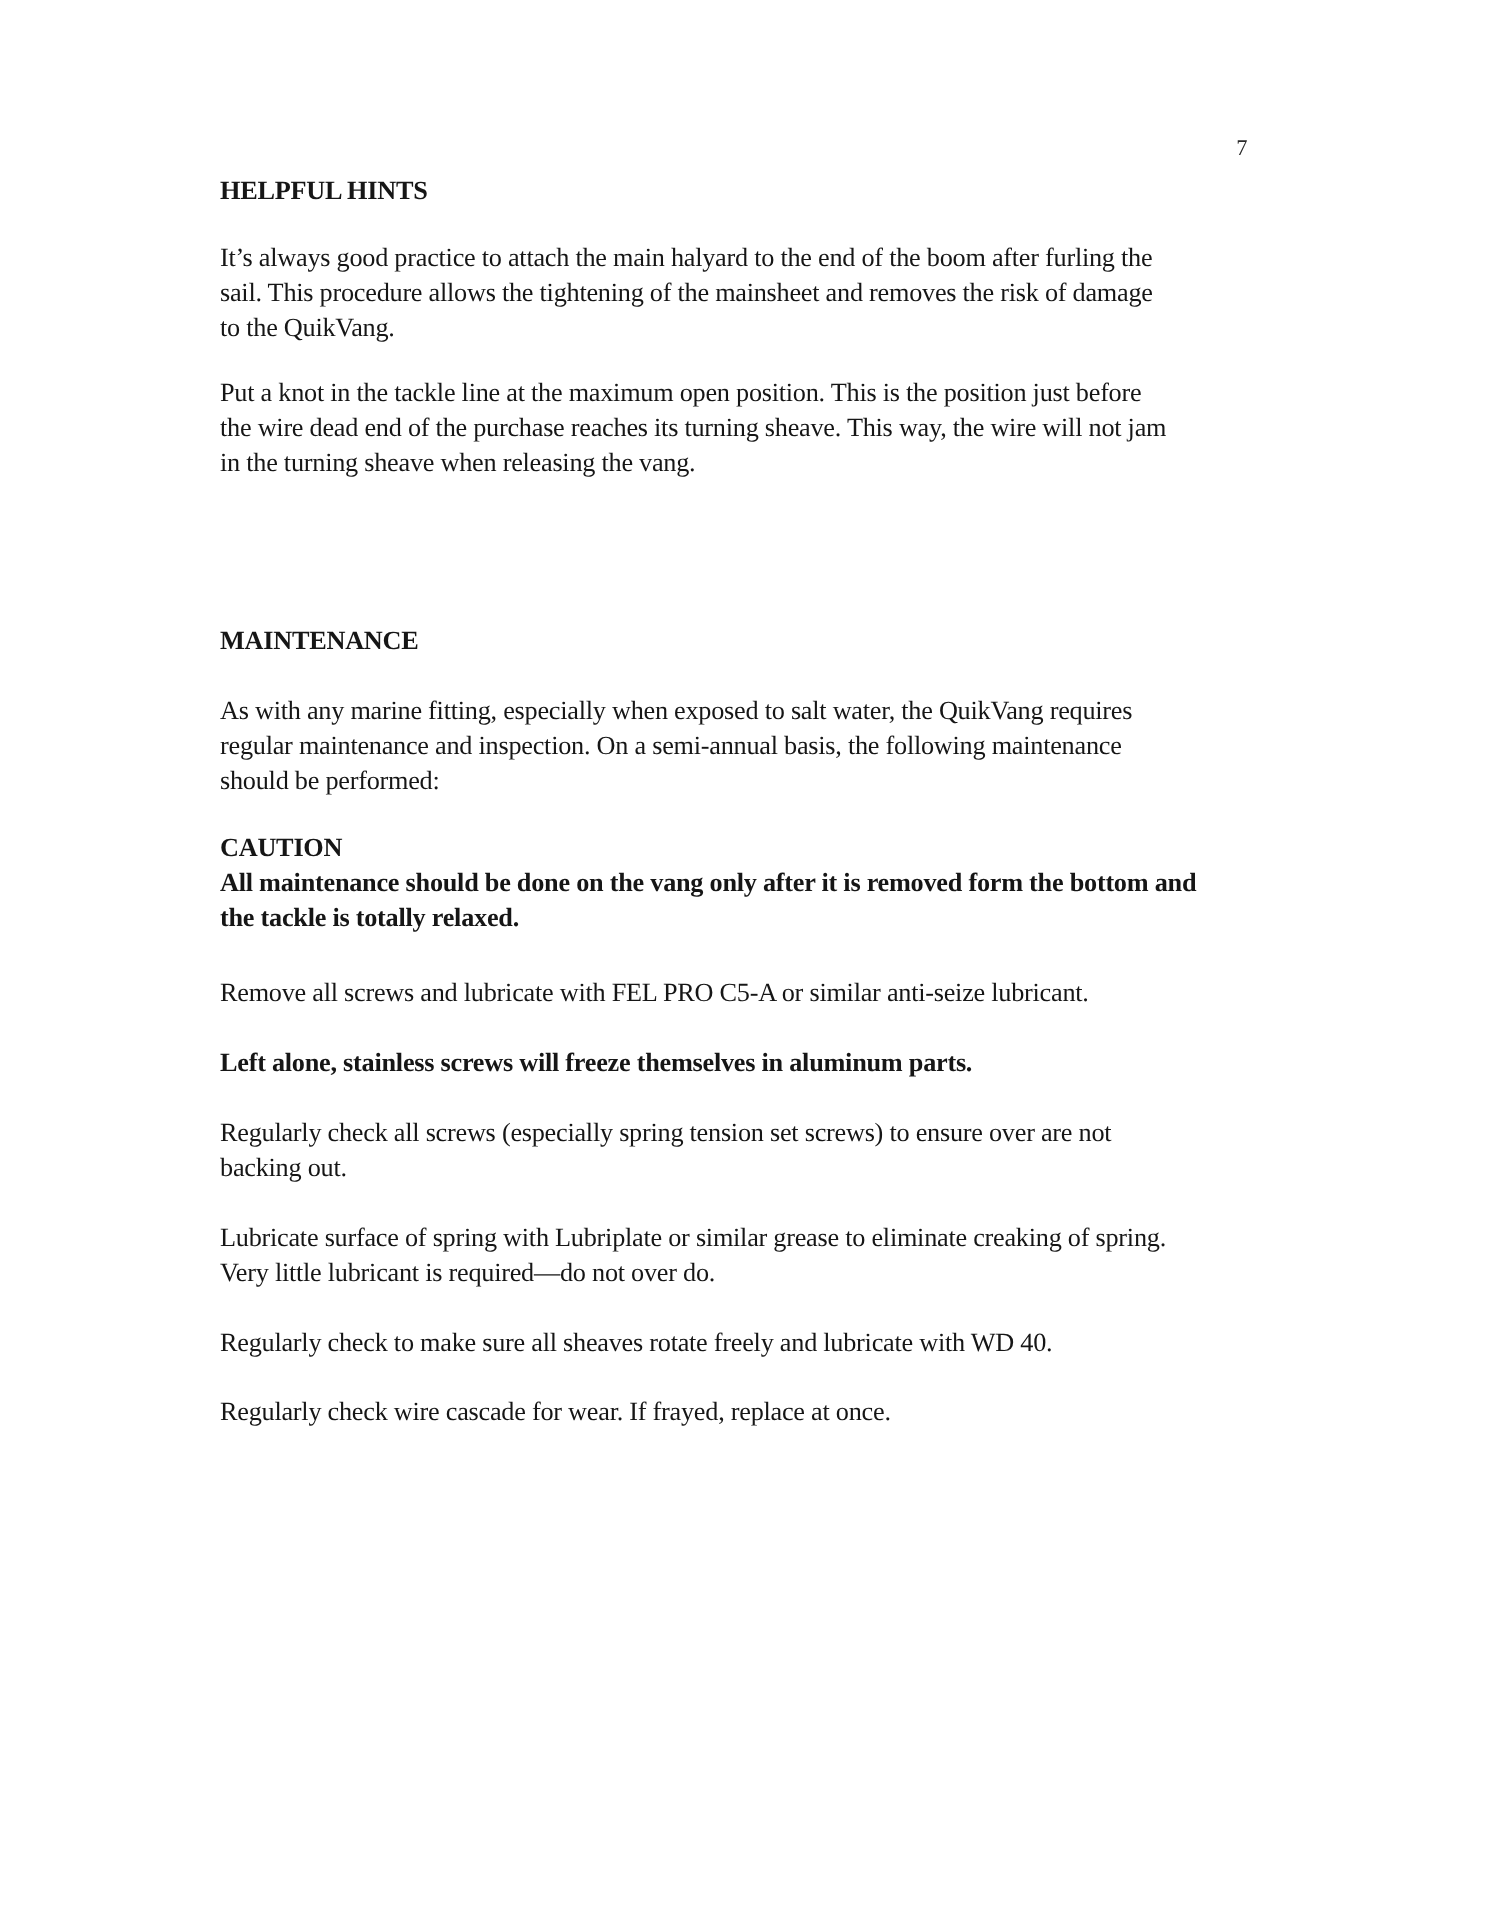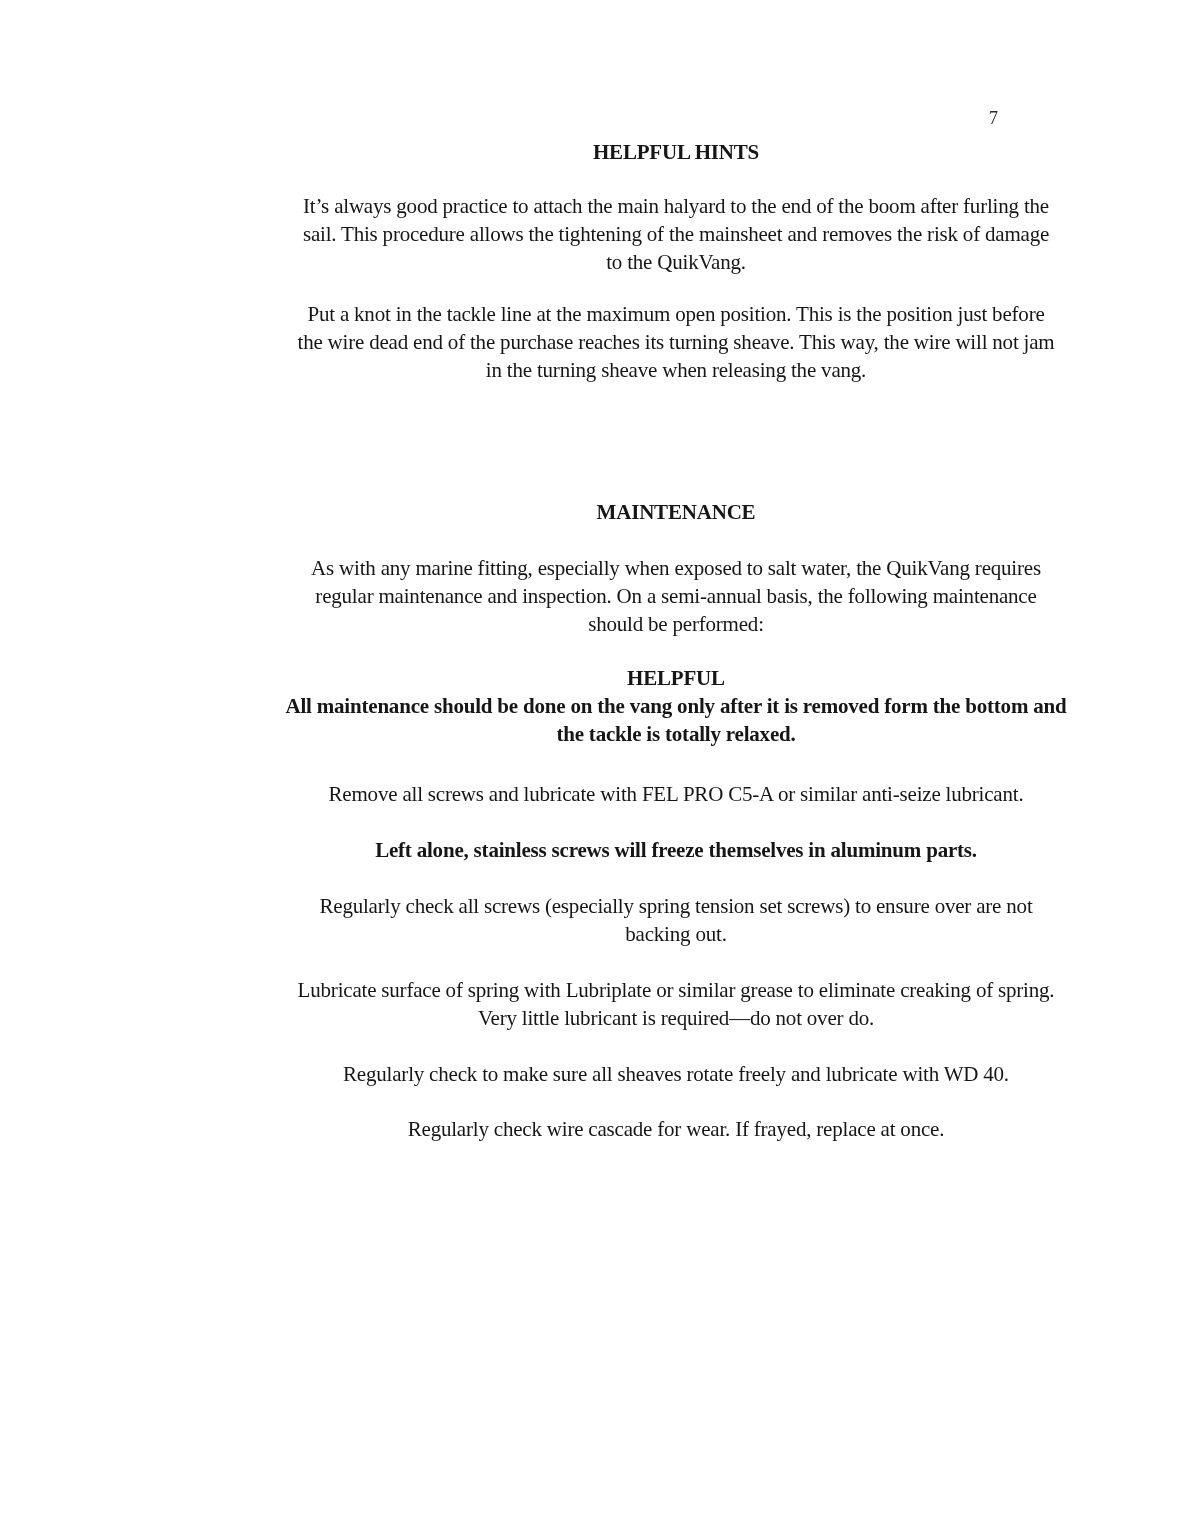--- a/index.html
+++ b/index.html
@@ -32,21 +32,21 @@
   }
   .block {
     position: absolute;
     left: 0;
     width: 1000px;
     margin: 0;
     font-size: 21px;
     line-height: 28px;
     letter-spacing: -0.2px;
     white-space: pre-line;
-    text-align: center;
+    text-align: left;
   }
   .heading {
     font-weight: bold;
   }
   .bold {
     font-weight: bold;
   }
   
   .pos-h1      { top: 138px; }
   .pos-p1      { top: 192px; }
@@ -80,21 +80,21 @@
     <p class="block pos-p2">Put a knot in the tackle line at the maximum open position. This is the position just before
 the wire dead end of the purchase reaches its turning sheave. This way, the wire will not jam
 in the turning sheave when releasing the vang.</p>
 
     <h2 class="block heading pos-h2">MAINTENANCE</h2>
 
     <p class="block pos-p3">As with any marine fitting, especially when exposed to salt water, the QuikVang requires
 regular maintenance and inspection. On a semi-annual basis, the following maintenance
 should be performed:</p>
 
-    <h3 class="block heading pos-caut-h">HELPFUL</h3>
+    <h3 class="block heading pos-caut-h">CAUTION</h3>
 
     <p class="block bold pos-caut-b">All maintenance should be done on the vang only after it is removed form the bottom and
 the tackle is totally relaxed.</p>
 
     <p class="block pos-item1">Remove all screws and lubricate with FEL PRO C5-A or similar anti-seize lubricant.</p>
 
     <p class="block pos-item2">Left alone, stainless screws will freeze themselves in aluminum parts.</p>
 
     <p class="block pos-item3">Regularly check all screws (especially spring tension set screws) to ensure over are not
 backing out.</p>

